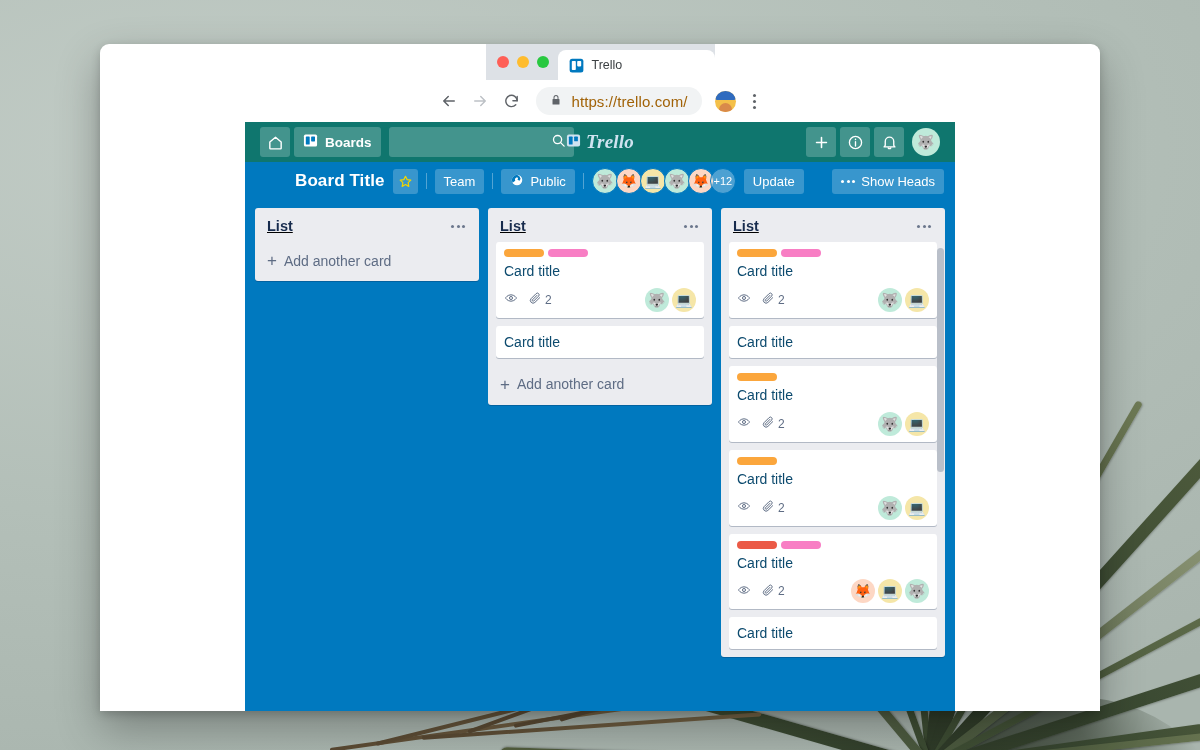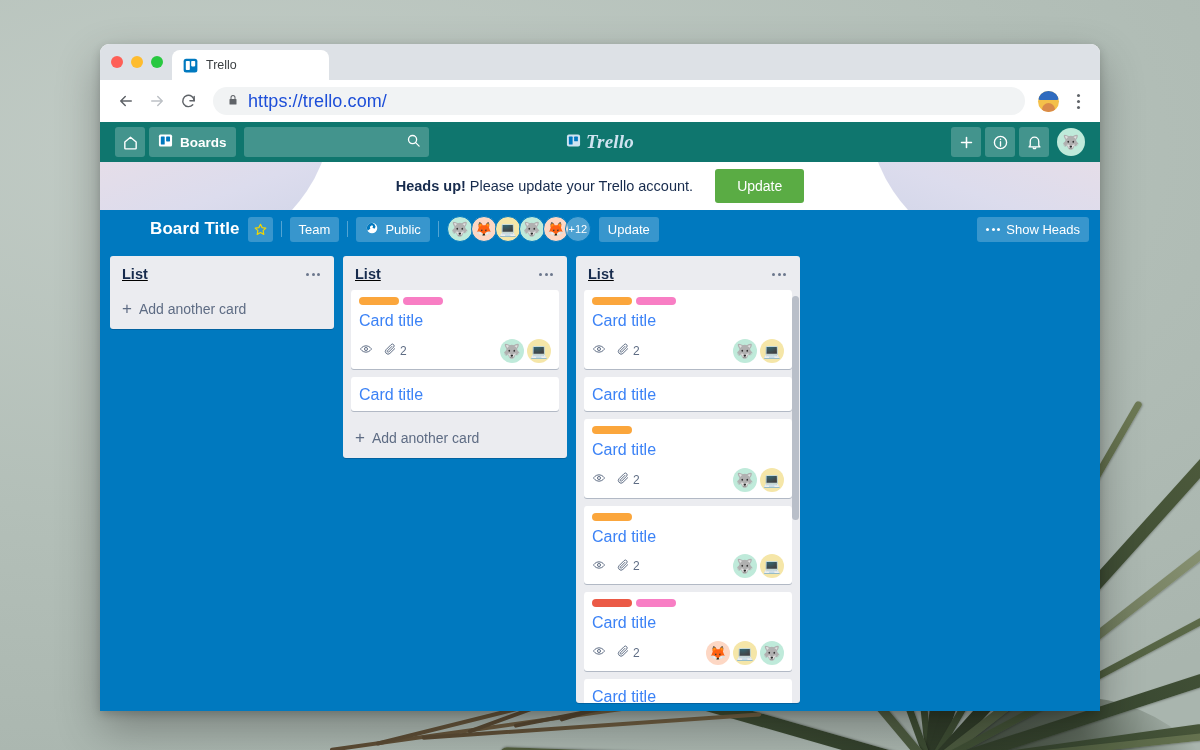--- a/index.html
+++ b/index.html
@@ -49,21 +49,21 @@
   }
 
   
   #window {
     position: absolute; left: 100px; top: 44px;
     width: 1000px; height: 667px;
     background: #ffffff;
     border-radius: 9px 9px 0 0;
     box-shadow: 0 18px 44px rgba(0,0,0,.30), 0 3px 10px rgba(0,0,0,.18);
     overflow: hidden;
-    display: flex; flex-direction: column;
+    display: flex; flex-direction: column; align-items: center;
   }
 
   
   .tabstrip {
     height: 36px; background: #dde1e6; position: relative;
     display: flex; align-items: flex-end; padding-left: 11px;
     flex: 0 0 36px;
   }
   .traffic { position: absolute; left: 11px; top: 12px; display: flex; gap: 8px; }
   .dot { width: 12px; height: 12px; border-radius: 50%; }
@@ -86,21 +86,21 @@
   .navbtn {
     width: 28px; height: 28px; display: flex; align-items: center;
     justify-content: center; border-radius: 50%; color: #5f6368;
   }
   .navbtn.dim { color: #bdc1c6; }
   .urlbox {
     flex: 1; height: 28px; background: #f1f3f4; border-radius: 14px;
     display: flex; align-items: center; gap: 9px; padding: 0 14px;
     margin-left: 8px; margin-right: 10px;
   }
-  .urltext { font-size: 18px; color: #1d4ed8; letter-spacing: .1px; }
+  .urltext { font-size: 15px; color: #a16207; letter-spacing: .1px; }
   .profile-av {
     width: 21px; height: 21px; border-radius: 50%; flex: 0 0 21px;
     background: #f4c04a; position: relative; overflow: hidden;
     display:flex; align-items:flex-end; justify-content:center;
   }
   .profile-av::before{
     content:''; position:absolute; top:0; left:0; right:0; height:9px;
     background:#2f6bbf; border-radius: 11px 11px 3px 3px;
   }
   .profile-av::after{
@@ -216,21 +216,21 @@
   .cards.scroll::after {
     content: ''; position: absolute; right: 1px; width: 7px;
     top: 6px; height: 224px; border-radius: 4px; background: rgba(9,30,66,.22);
   }
   .card {
     background: #fff; border-radius: 3px; padding: 7px 8px 6px;
     margin-bottom: 8px; box-shadow: 0 1px 0 rgba(9,30,66,.25);
   }
   .labels { display: flex; gap: 4px; margin-bottom: 5px; }
   .label { width: 40px; height: 8px; border-radius: 4px; }
-  .card-title { font-size: 16px; color: #3b82f6; line-height: 1.35; }
+  .card-title { font-size: 14px; color: #0c4a6e; line-height: 1.35; }
   .card-foot {
     display: flex; align-items: center; margin-top: 7px; min-height: 22px;
   }
   .badges { display: flex; align-items: center; gap: 10px; color: #5e6c84; font-size: 12px; }
   .badge { display: flex; align-items: center; gap: 3px; }
   .card-avs { margin-left: auto; display: flex; gap: 3px; }
   .card-avs .avatar { width: 24px; height: 24px; font-size: 13px; }
   .add-card {
     padding: 10px 12px 12px; display: flex; align-items: center; gap: 7px;
     color: #5e6c84; font-size: 14px; flex: 0 0 auto;
@@ -375,31 +375,20 @@
           <svg viewBox="0 0 24 24" width="17" height="17" fill="none" stroke="#fff" stroke-width="1.9" stroke-linejoin="round">
               <path d="M18 16V10.5a6 6 0 0 0-12 0V16l-1.6 2.2h15.2z"></path>
               <path d="M10.2 19.6a2 2 0 0 0 3.6 0" stroke-linecap="round"></path>
             </svg>
         </div>
         <div class="avatar av-husky" style="width:28px;height:28px;margin-left:4px;font-size:15px;">
           <span class="emoji">🐺</span>
         </div>
       </div>
 
-      <div class="banner">
-        <div class="banner-sw"></div>
-        <div class="banner-se"></div>
-        <div class="banner-inner">
-          <div class="banner-text">
-            <b>Heads up!</b>
-            <span>Please update your Trello account.</span>
-          </div>
-          <div class="update-btn">Update</div>
-        </div>
-      </div>
 
       <div class="board-bar">
         <span class="board-title">Board Title</span>
         <div class="bb sq">
           <svg viewBox="0 0 24 24" width="15" height="15" fill="none" stroke="#f2d600" stroke-width="1.9" stroke-linejoin="round">
               <path d="m12 3.6 2.6 5.4 5.9.8-4.3 4.1 1.1 5.9-5.3-2.9-5.3 2.9 1.1-5.9L3.5 9.8l5.9-.8z"></path>
             </svg>
         </div>
         <span class="divider"></span>
         <div class="bb">Team</div>

